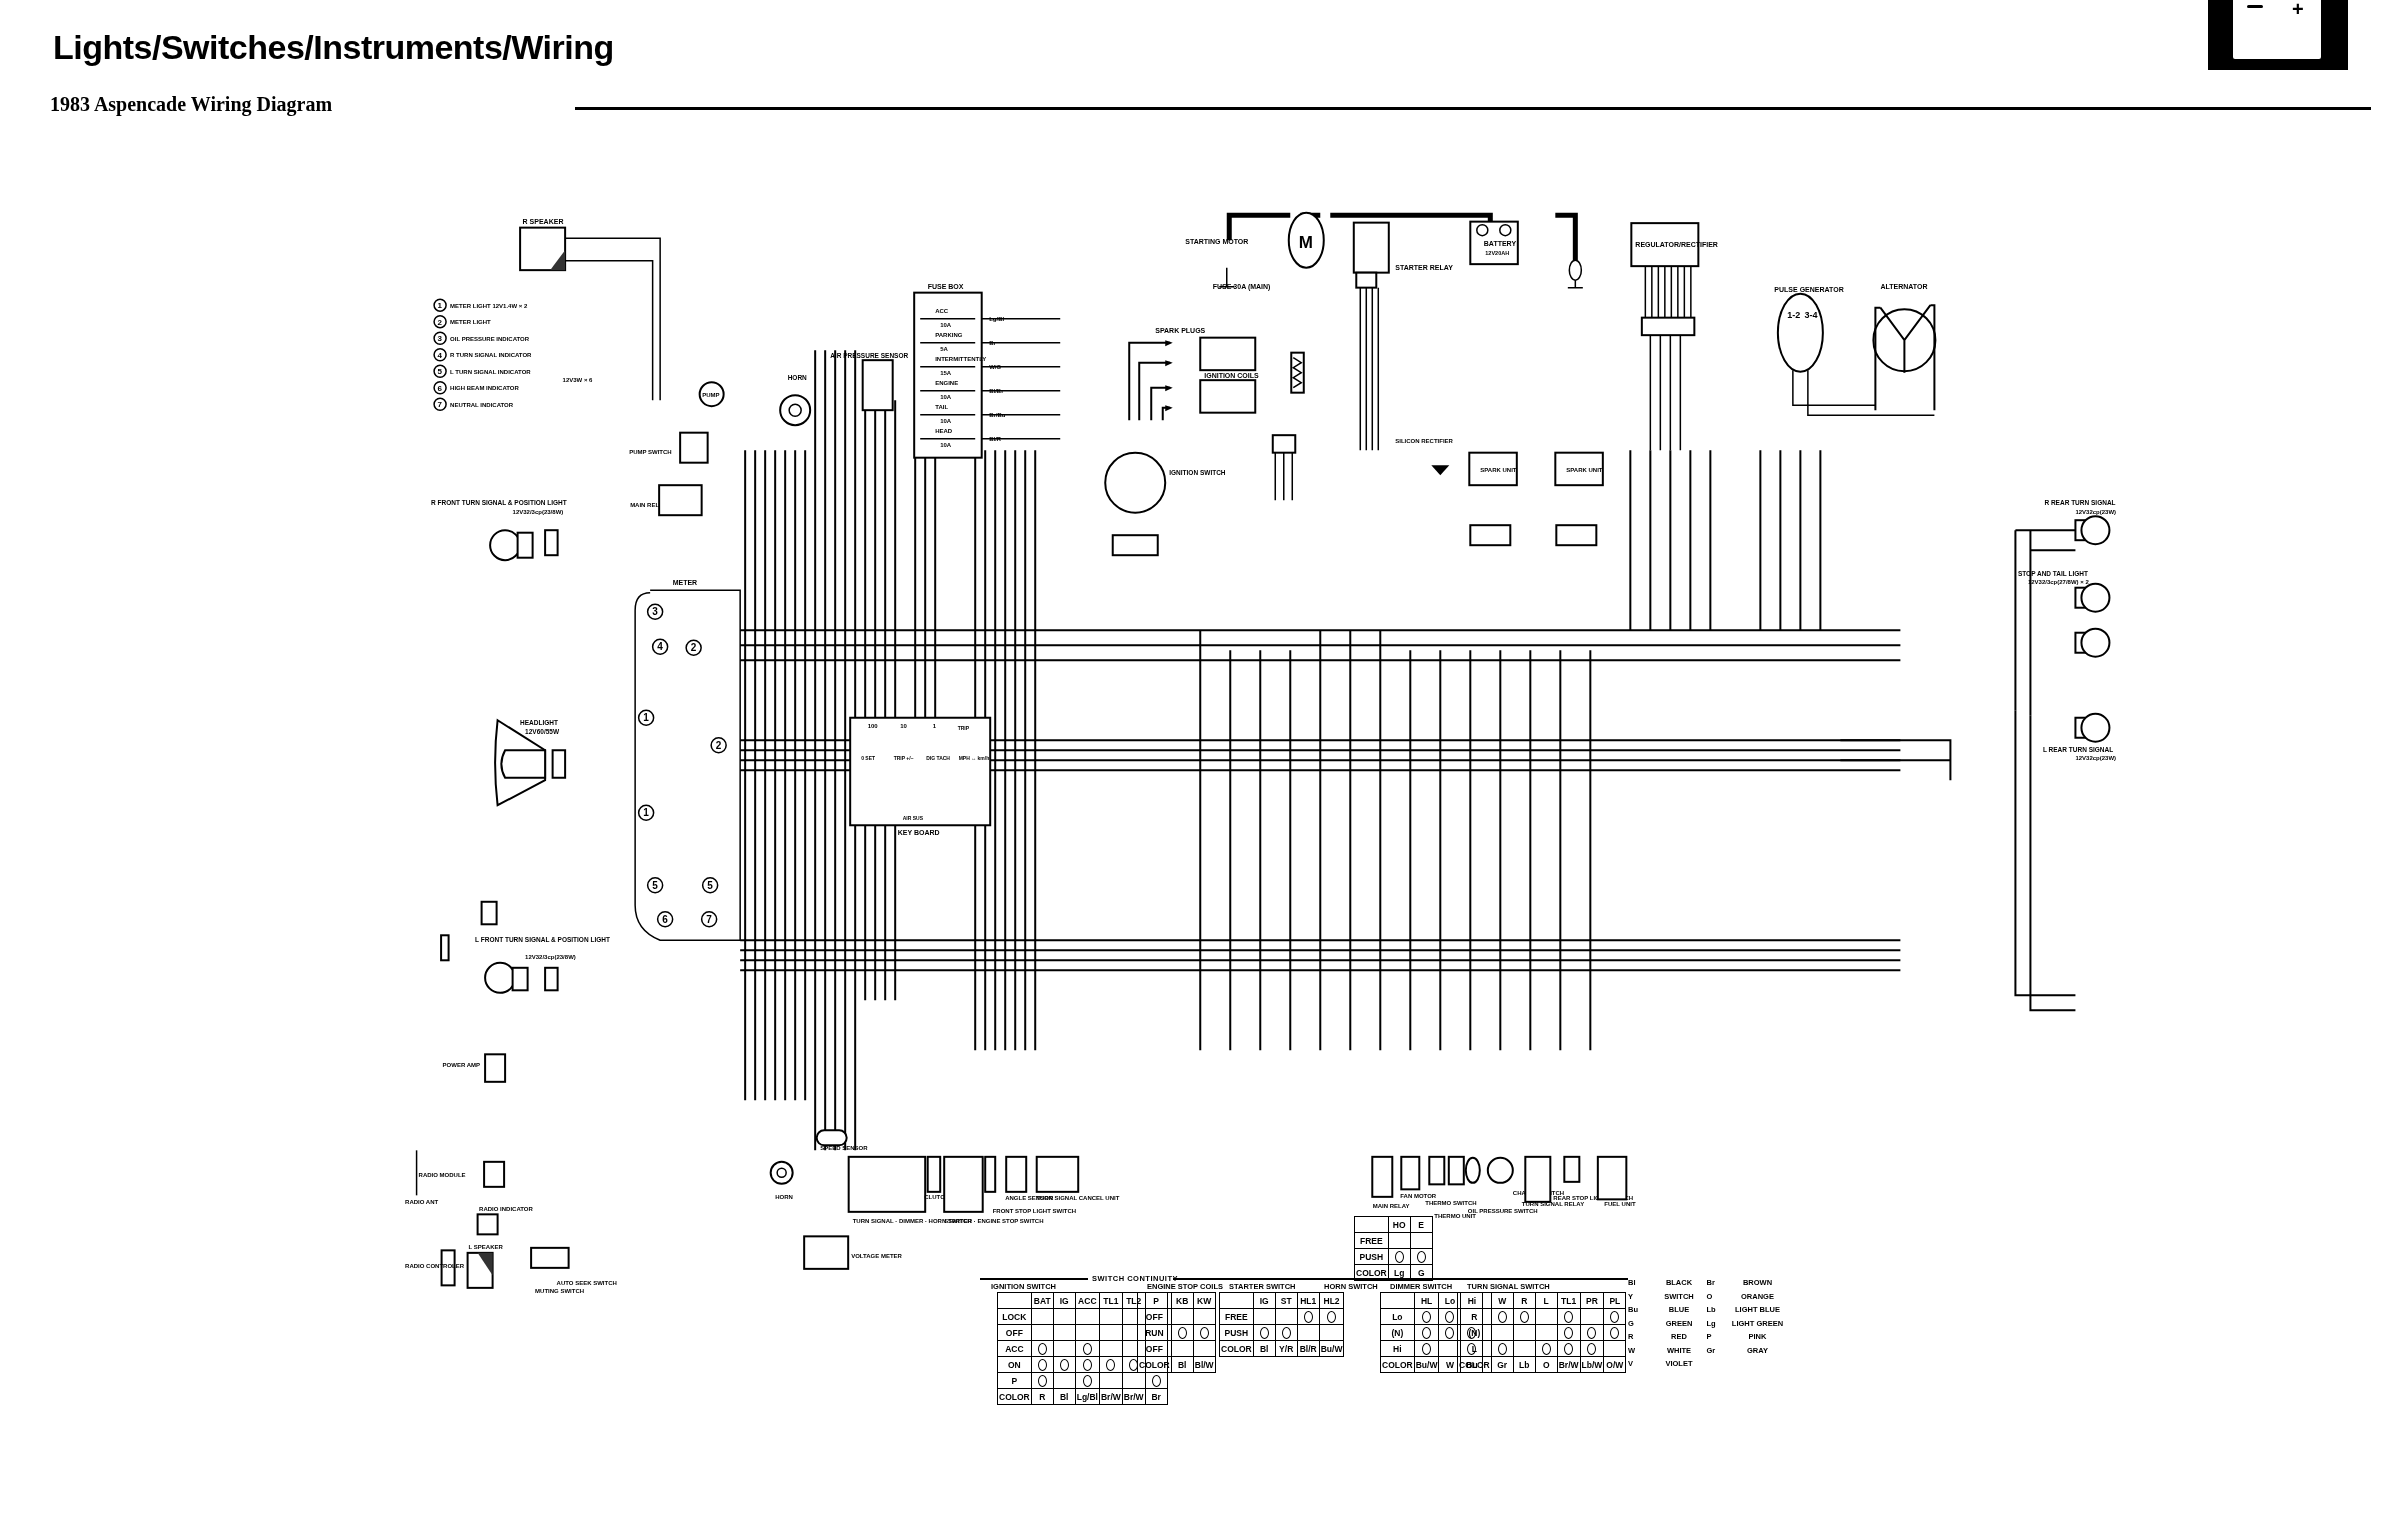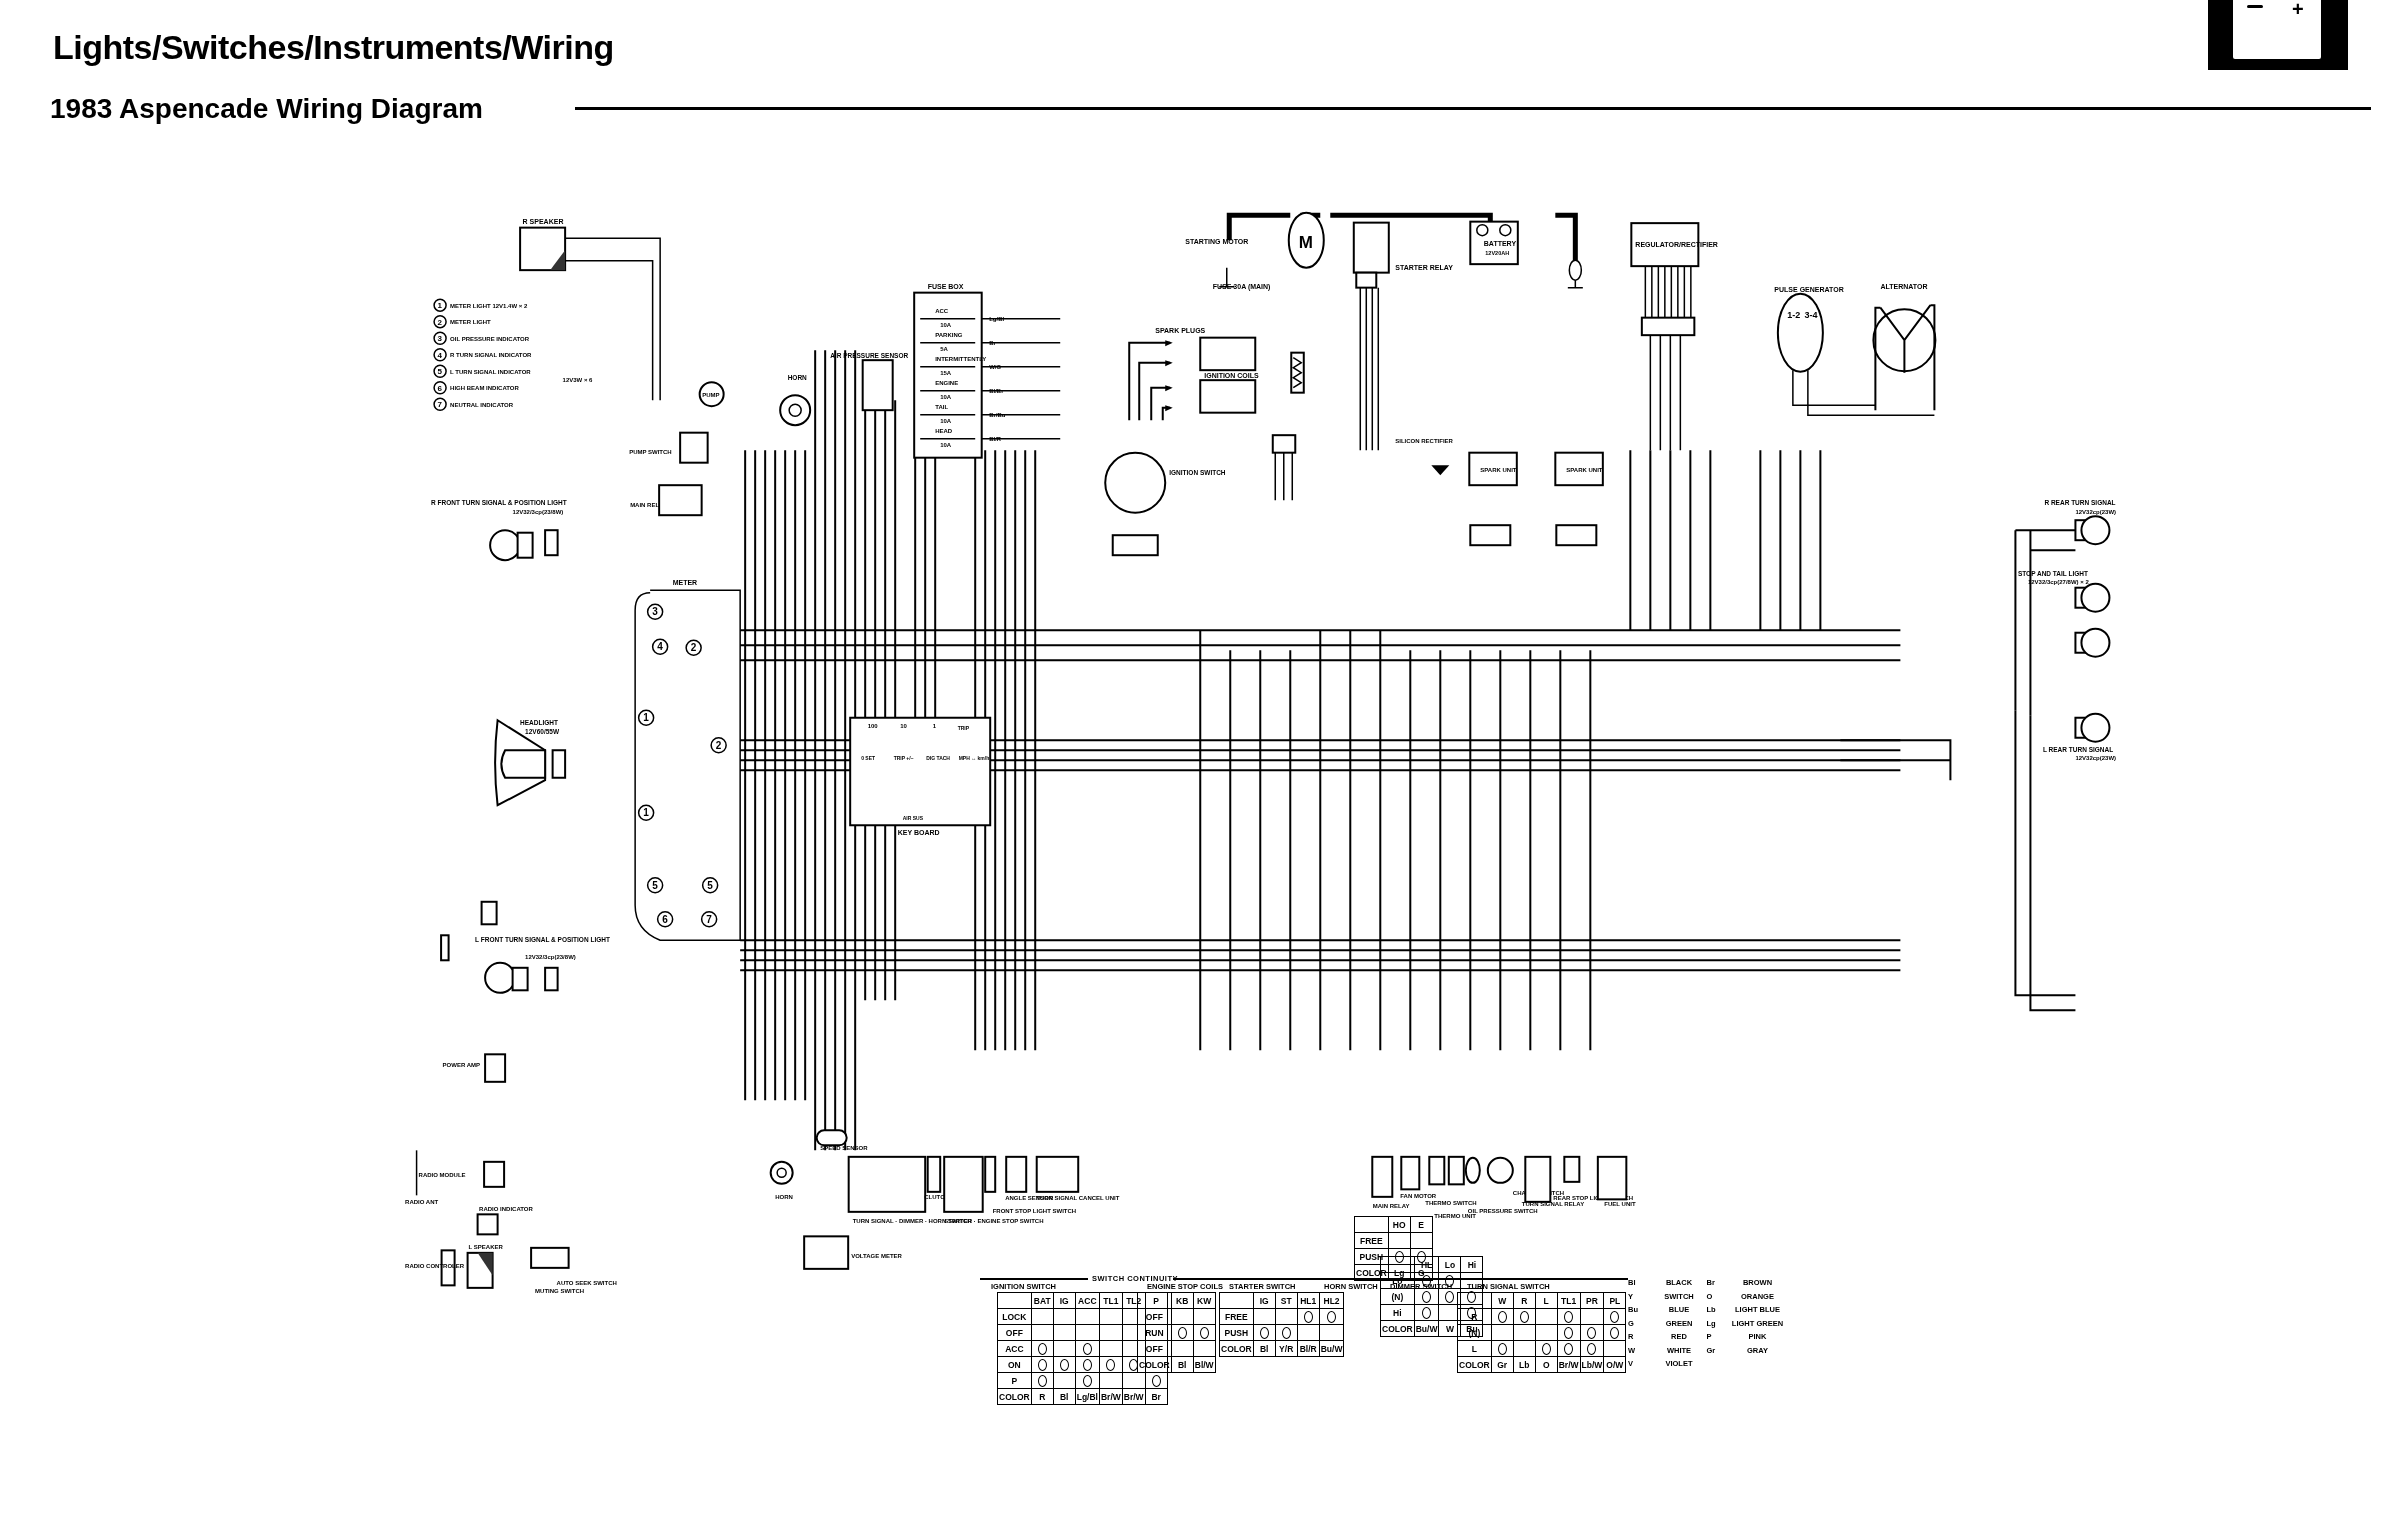--- a/index.html
+++ b/index.html
@@ -7,22 +7,22 @@
       width: 2401px; height: 1522px; position: relative; overflow: hidden;
       font-family: "Liberation Sans", sans-serif; color: #000;
     }
     .page-title {
       position: absolute; left: 53px; top: 27.5px;
       font-size: 34px; font-weight: bold; letter-spacing: -0.5px;
       font-family: "Liberation Sans", sans-serif;
     }
     .page-subtitle {
       position: absolute; left: 50px; top: 93px;
-      font-size: 28px; font-weight: bold;
-      font-family: Liberation Sans, sans-serif;
+      font-size: 20px; font-weight: bold;
+      font-family: Liberation Serif, serif;
     }
     .title-rule {
       position: absolute; left: 575px; top: 107px; width: 1796px; height: 3px; background: #000;
     }
     .battery-tab {
       position: absolute; left: 2208px; top: 0; width: 140px; height: 70px;
       background: #000;
     }
     .battery-tab .inner {
       position: absolute; left: 25px; top: 0; width: 88px; height: 59px; background: #fff;
@@ -541,21 +541,21 @@
           <td><span class="cont-dot"></span></td>
         </tr>
         <tr>
           <td>COLOR</td>
           <td>Lg</td>
           <td>G</td>
         </tr>
       </tbody>
     </table>
     <div style="position: absolute; left: 1390px; top: 1282px; font-size: 7.5px; font-weight: bold; font-family: &quot;Liberation Sans&quot;, sans-serif;">DIMMER SWITCH</div>
-    <table class="sw" style="left: 1380px; top: 1256px;">
+    <table class="sw" style="left: 1380px; top: 1292px;">
       <tbody>
         <tr>
           <td></td>
           <td>HL</td>
           <td>Lo</td>
           <td>Hi</td>
         </tr>
         <tr>
           <td>Lo</td>
           <td><span class="cont-dot"></span></td>

